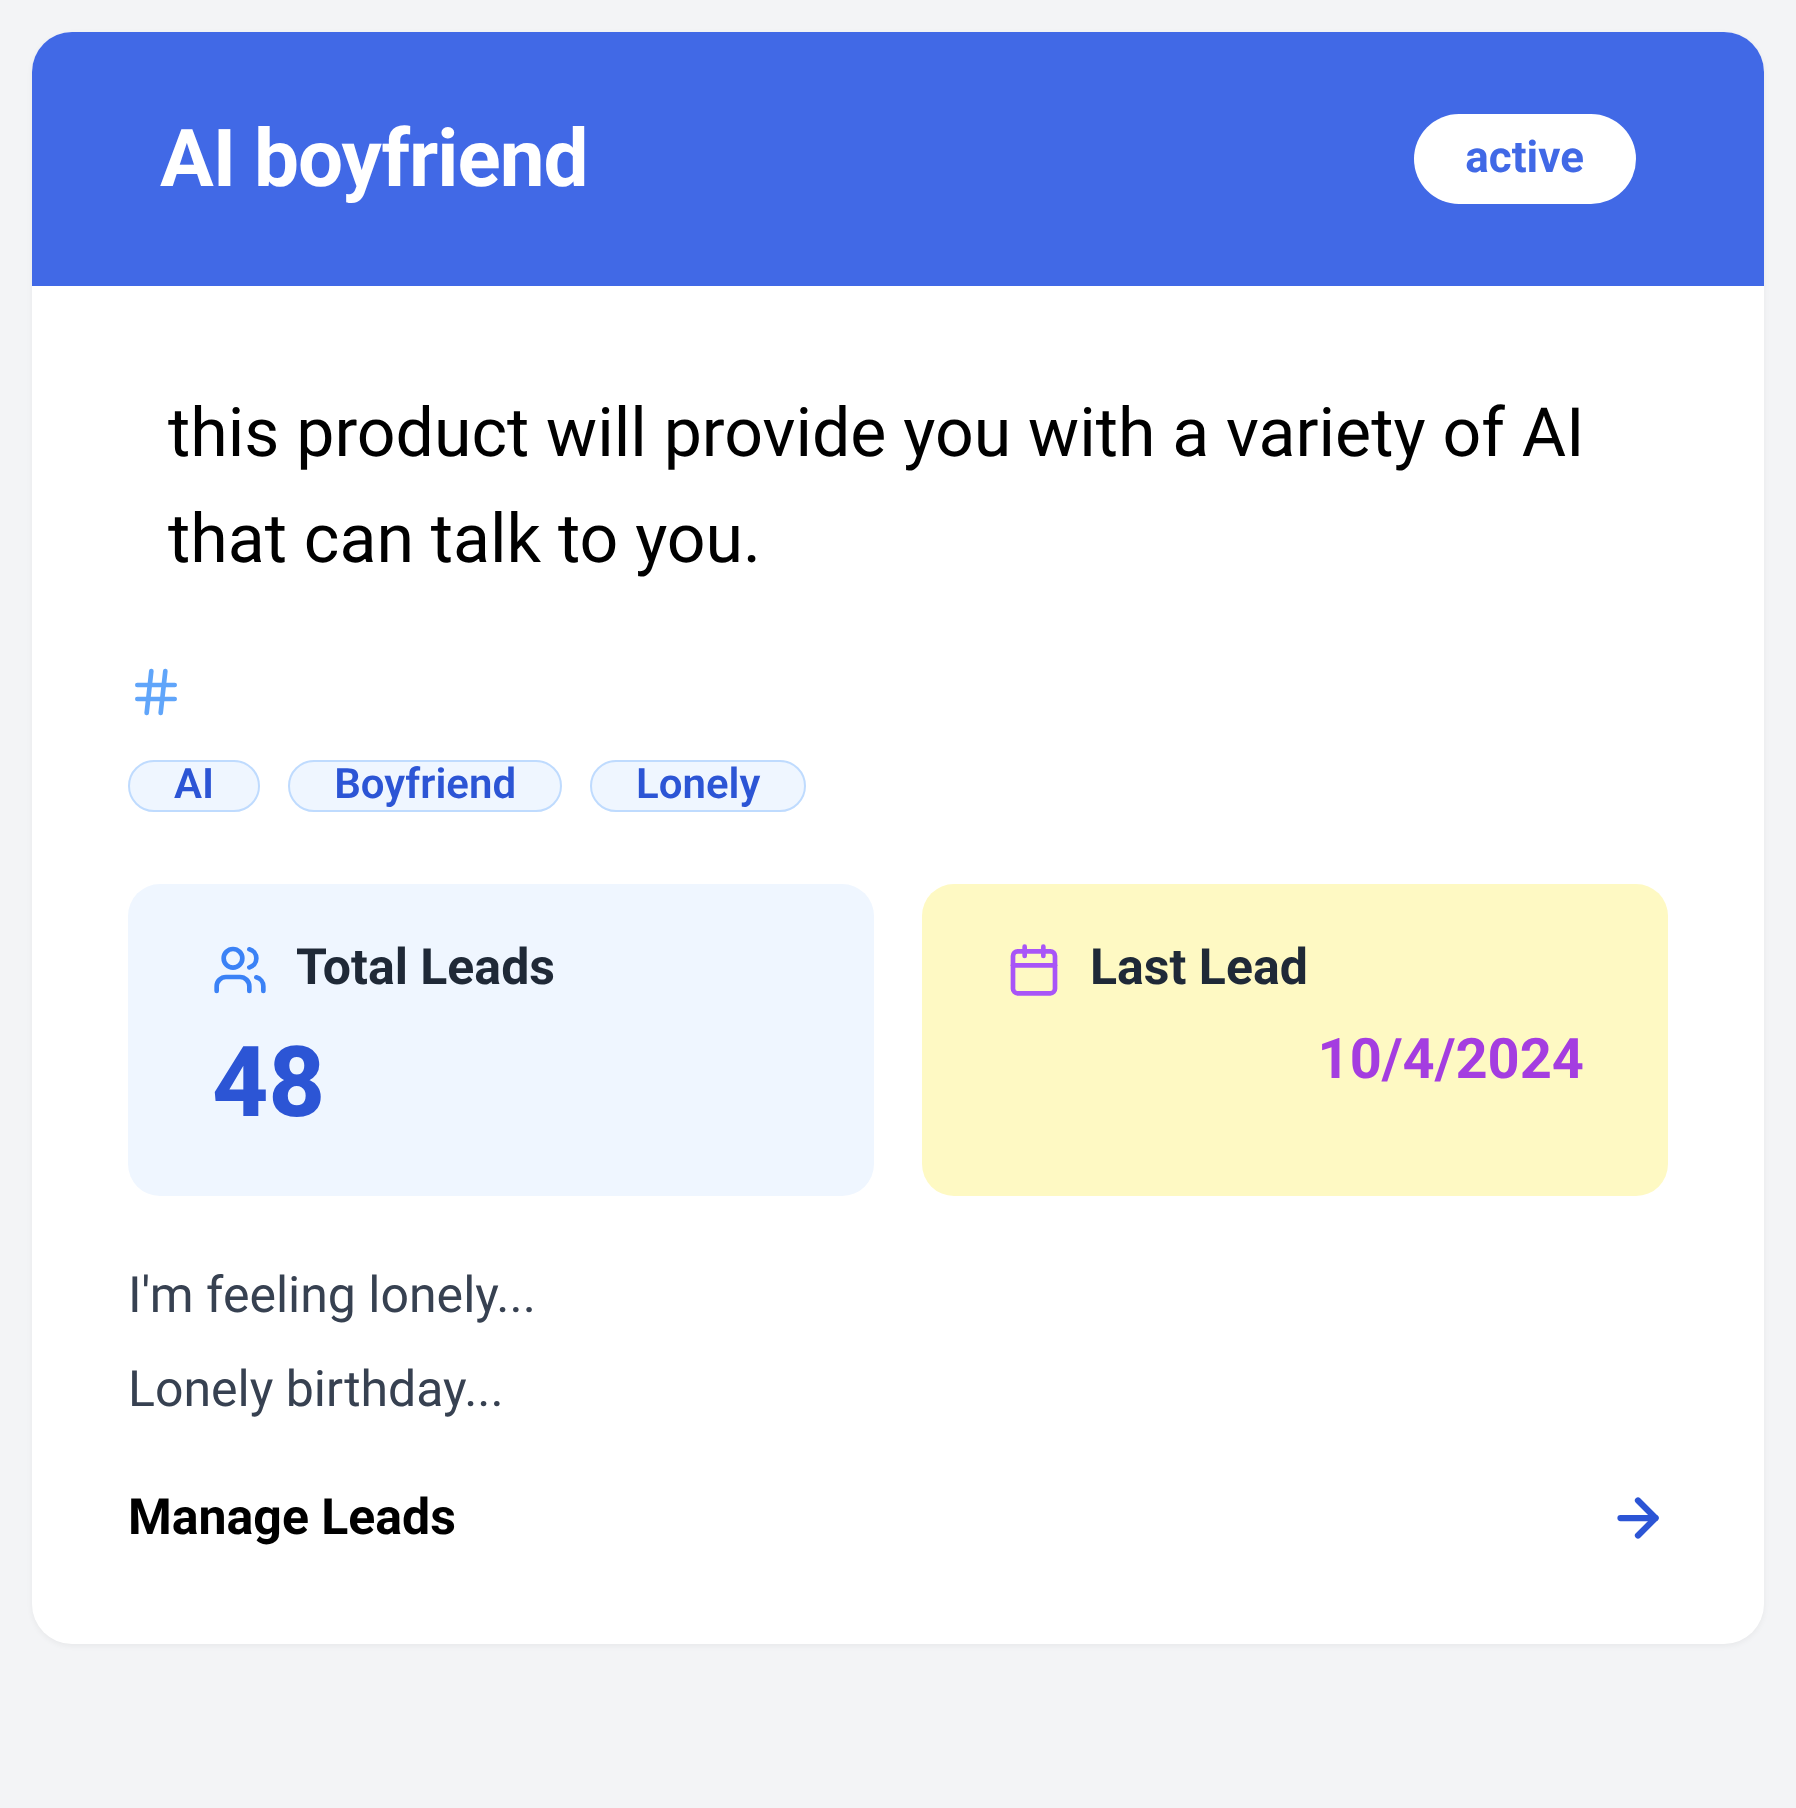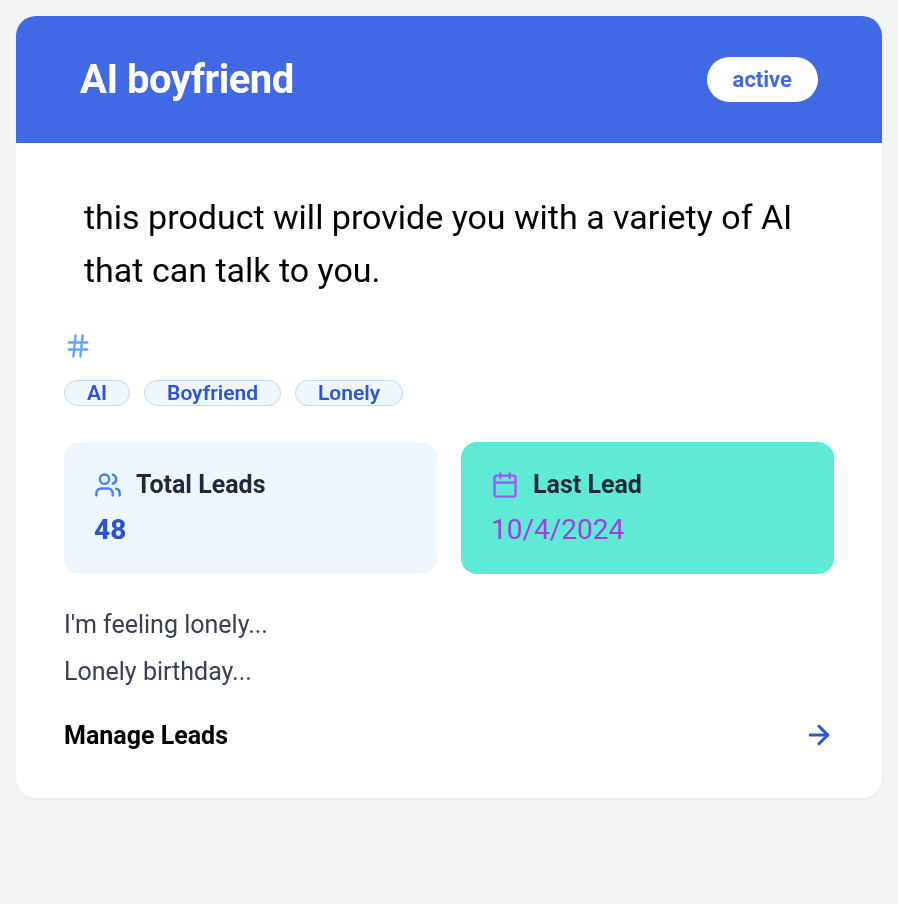--- a/index.html
+++ b/index.html
@@ -83,55 +83,56 @@
       border-radius: 999px;
     }
     .stats-grid {
       display: grid;
       grid-template-columns: 1fr 1fr;
       gap: 24px;
       margin-bottom: 36px;
     }
     .stat-box {
       border-radius: 16px;
-      padding: 28px 30px;
+      padding: 28px 42px;
     }
     .stat-box.blue {
       background: #eff6ff;
     }
     .stat-box.purple {
-      background: #5eead4;
+      background: #fef9c3;
+      text-align: right;
     }
     .stat-header {
       display: flex;
       align-items: center;
       gap: 14px;
       margin-bottom: 14px;
     }
     .stat-icon {
       width: 28px;
       height: 28px;
       flex-shrink: 0;
     }
     .stat-icon.blue-icon { color: #3b82f6; }
     .stat-icon.purple-icon { color: #a855f7; }
     .stat-label {
       font-size: 25px;
       font-weight: 700;
       color: #1f2937;
     }
     .stat-value {
-      font-size: 28px;
+      font-size: 49px;
       font-weight: 800;
     }
     .stat-value.blue-text { color: #2c55d5; }
     .stat-value.purple-text {
       color: #a43de0;
       font-size: 28px;
-      font-weight: 400;
+      font-weight: 700;
     }
     .lead-sample {
       color: #374151;
       font-size: 25px;
       margin-bottom: 18px;
     }
     .card-footer {
       display: flex;
       justify-content: space-between;
       align-items: center;

